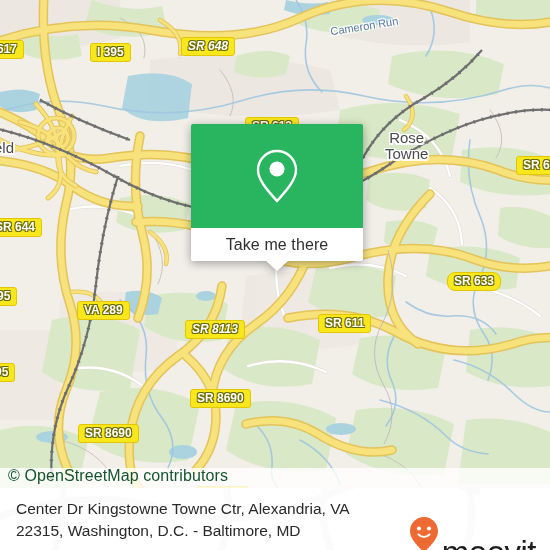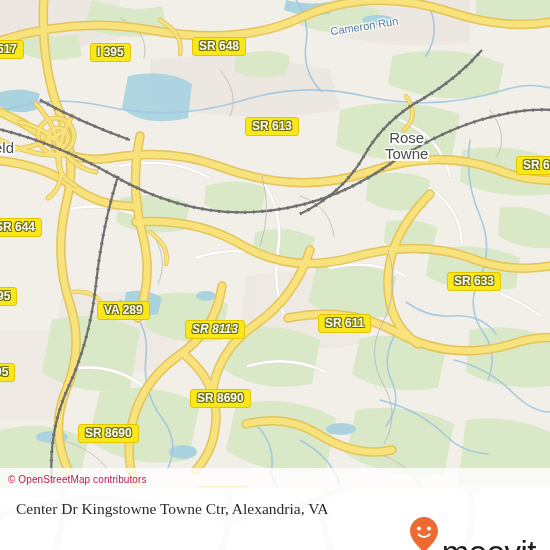--- a/index.html
+++ b/index.html
@@ -10,21 +10,21 @@
   
   #map{position:absolute;left:0;top:0;width:550px;height:488px;overflow:hidden;background:#f2efe9;}
   #mapsvg{position:absolute;left:0;top:0;}
 
   .attrib-bar{
     position:absolute;left:0;bottom:0;width:550px;height:20px;
     background:rgba(255,255,255,0.80);
   }
   .attrib-text{
     position:absolute;left:8px;bottom:3px;
-    font-size:10px;color:#be185d;letter-spacing:0.1px;
+    font-size:16px;color:#14532d;letter-spacing:0.1px;
     font-family:"Liberation Sans",sans-serif;white-space:nowrap;
   }
 
   
   .shield{
     position:absolute;
     background:#f8e71c;
     border:1.4px solid #e3c600;
     border-radius:3px;
     color:#ffffff;
@@ -89,21 +89,21 @@
 
   
   #footer{
     position:absolute;left:0;top:488px;width:550px;height:62px;
     background:#ffffff;overflow:hidden;
   }
   #footerwm{position:absolute;left:0;top:-488px;opacity:0.045;}
   .footer-text{
     position:absolute;left:16px;top:10px;width:380px;
     font-size:15.5px;color:#2a2a2a;line-height:22px;
-    font-family:Liberation Serif, serif;
+    font-family:Liberation Sans, sans-serif;
   }
   .brand{
     position:absolute;right:14px;top:13px;
     display:flex;align-items:center;gap:3px;
   }
   .brand-word{
     font-size:33px;color:#1d1d1d;letter-spacing:-0.5px;
     font-family:"Liberation Sans",sans-serif;line-height:33px;
     font-weight:normal;
     margin-top:35px;
@@ -308,30 +308,30 @@
 
       <g stroke="#b9b2c2" stroke-width="1" fill="none" opacity="0.8">
         <path d="M388 250 q12 40 -6 74 q-16 30 2 62 q16 28 0 58"></path>
         <path d="M262 176 q10 36 -2 70"></path>
       </g>
     </svg>
 
     <div id="shields">
         <div class="shield" style="left: -10px; top: 40px;">617</div>
         <div class="shield" style="left: 90px; top: 36px; margin-top: 7px;">I 395</div>
-        <div class="shield" style="left: 192px; top: 37px;">SR 648</div>
+        <div class="shield" style="left: 181px; top: 37px; font-style: italic;">SR 648</div>
         <div class="shield" style="left: 245px; top: 117px;">SR 613</div>
         <div class="shield" style="left: 516px; top: 156px;">SR 613</div>
         <div class="shield" style="left: -12px; top: 218px;">SR 644</div>
         <div class="shield" style="left: -10px; top: 287px;">95</div>
         <div class="shield" style="left: -12px; top: 363px;">95</div>
-        <div class="shield" style="left: 77px; top: 301px; margin-left: 20px;">VA 289</div>
+        <div class="shield" style="left: 77px; top: 301px;">VA 289</div>
         <div class="shield" style="left: 185px; top: 320px; font-style: italic;">SR 8113</div>
         <div class="shield" style="left: 318px; top: 314px;">SR 611</div>
-        <div class="shield" style="left: 447px; top: 272px;">SR 633</div>
+        <div class="shield" style="left: 447px; top: 272px; border-radius: 8px;">SR 633</div>
         <div class="shield" style="left: 190px; top: 389px;">SR 8690</div>
         <div class="shield" style="left: 78px; top: 424px;">SR 8690</div>
         <div class="shield" style="left: 196px; top: 486px;">SR 611</div>
       </div>
 
     <div id="places">
         <div class="placelabel" style="left: 385px; top: 130px;">
           <div>Rose</div>
           <div>Towne</div>
         </div>
@@ -341,33 +341,46 @@
       </div>
 
     <div id="waters">
         <div class="waterlabel" style="left: 330px; top: 20px; transform: rotate(-9deg);">Cameron Run</div>
       </div>
 
     <div class="attrib-bar"></div>
     <div class="attrib-text">© OpenStreetMap contributors</div>
   </div>
 
+  <div id="callout">
+    <div class="card-top">
+      <svg width="46" height="56" viewBox="0 0 46 56">
+        <path d="M23 3 C12.5 3 4 11.5 4 22 C4 33 16 45 23 53 C30 45 42 33 42 22 C42 11.5 33.5 3 23 3 Z" fill="none" stroke="#ffffff" stroke-width="2.4"></path>
+        <circle cx="23" cy="21" r="7.6" fill="#ffffff"></circle>
+      </svg>
+    </div>
+    <div class="card-bottom">
+      <span class="card-label">Take me there</span>
+      <span class="card-tail"></span>
+    </div>
+  </div>
 
   <div id="footer">
     <svg id="footerwm" width="550" height="550" viewBox="0 0 550 550">
       <g stroke="#9a9a9a" stroke-width="7" fill="none" opacity="0.9">
         <path d="M-10 520 q90 -34 170 -12 q90 24 160 -10 q80 -38 160 -6"></path>
         <path d="M60 470 q10 50 -10 90"></path>
         <path d="M220 468 q20 50 -4 92"></path>
         <path d="M330 470 q-16 44 4 88"></path>
         <path d="M460 466 q24 46 0 94"></path>
       </g>
     </svg>
     <div class="footer-text">
       <div>Center Dr Kingstowne Towne Ctr, Alexandria, VA</div>
+      <div>22315, Washington, D.C. - Baltimore, MD</div>
     </div>
     <div class="brand">
       <svg width="30" height="38" viewBox="0 0 30 38">
         <path d="M15 1 C7.3 1 1 7.3 1 15 C1 24 11 31.5 15 37 C19 31.5 29 24 29 15 C29 7.3 22.7 1 15 1 Z" fill="#ee6a33"></path>
         <circle cx="10" cy="12.5" r="2.1" fill="#ffffff"></circle>
         <circle cx="20" cy="12.5" r="2.1" fill="#ffffff"></circle>
         <path d="M9.5 18.5 q5.5 5 11 0" fill="none" stroke="#ffffff" stroke-width="2.1" stroke-linecap="round"></path>
       </svg>
       <span class="brand-word">moovit</span>
     </div>

